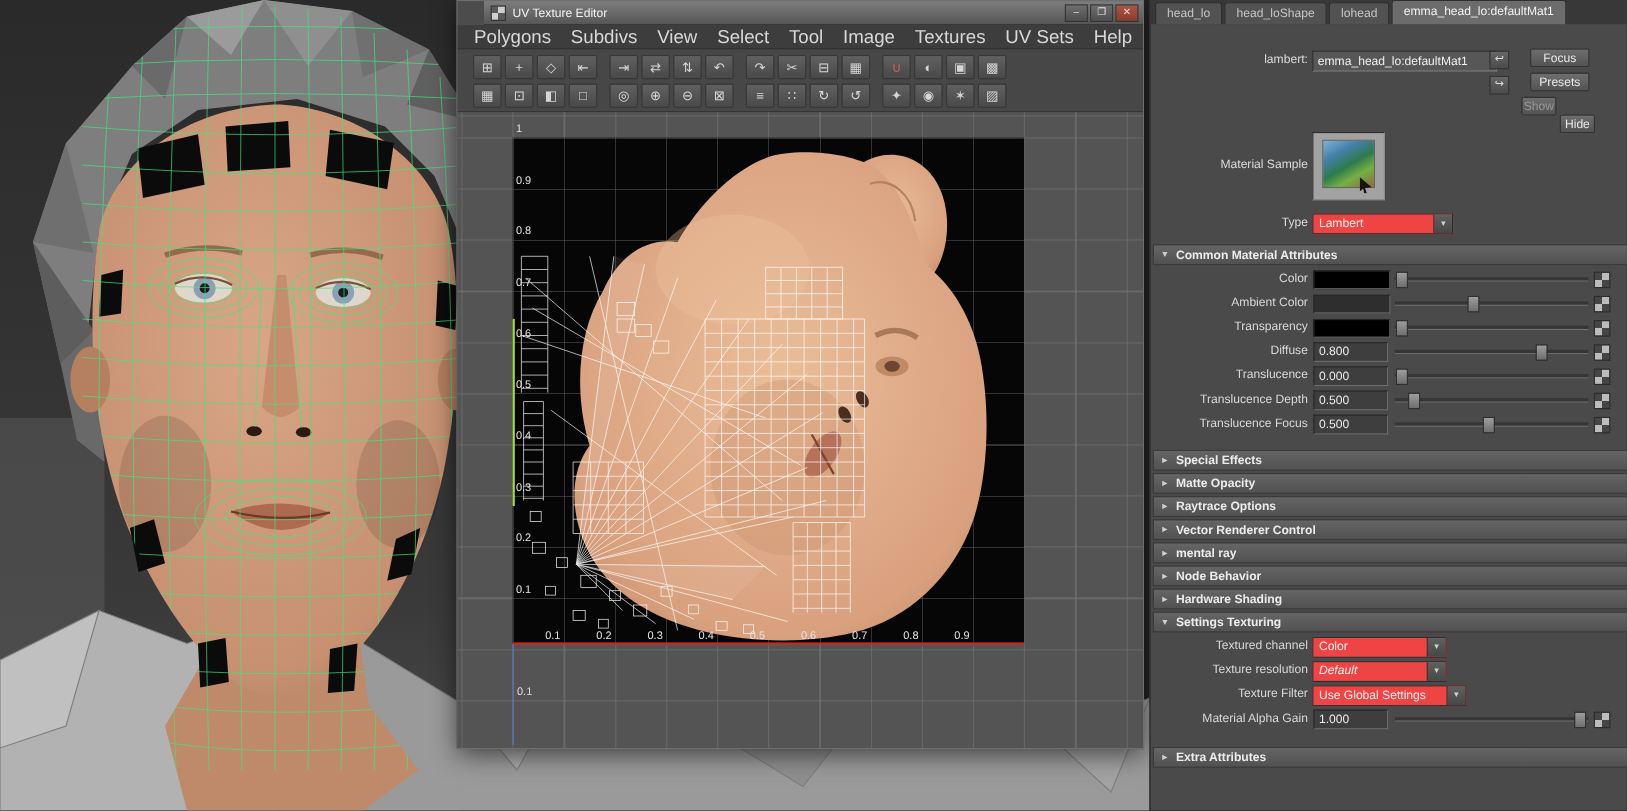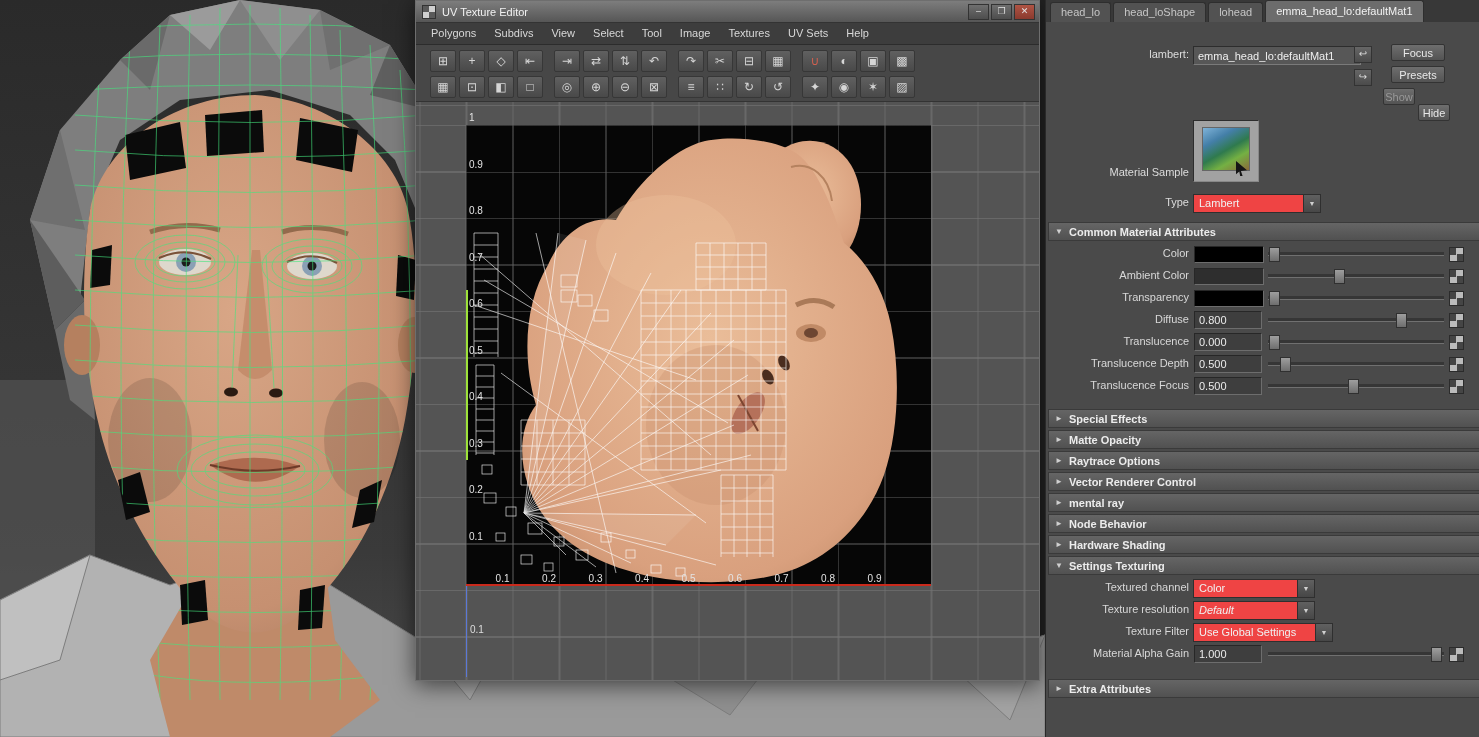--- a/index.html
+++ b/index.html
@@ -7,30 +7,30 @@
          font-family:"Liberation Sans",sans-serif;-webkit-font-smoothing:antialiased;}
 
   
   .viewport{position:absolute;left:0;top:0;width:1045px;height:737px;background:#262626;}
   .viewport svg{display:block;}
 
   
   .uvwin{position:absolute;left:415px;top:0;width:625px;height:681px;background:#4c4c4c;
          border:1px solid #6e6e6e;box-shadow:0 4px 22px rgba(0,0,0,.6);box-sizing:border-box;}
   .titlebar{height:21px;background:linear-gradient(#7d7d7d,#565656);display:flex;align-items:center;
-            padding:0 4px;border-bottom:1px solid #333;}
+            padding:0 4px;border-bottom:1px solid #333;margin-left:24px;}
   .wicon{width:12px;height:12px;margin:0 6px 0 2px;border:1px solid #333;
          background:conic-gradient(#cfcfcf 0 25%,#5a5a5a 0 50%,#cfcfcf 0 75%,#5a5a5a 0);}
   .wtitle{font-size:11px;color:#f2f2f2;}
   .wbtns{margin-left:auto;display:flex;}
   .wbtn{width:19px;height:14px;margin-left:2px;background:linear-gradient(#6f6f6f,#4d4d4d);
         border:1px solid #333;font-size:9px;line-height:13px;text-align:center;color:#e2e2e2;cursor:default;}
   .wbtn.close{background:linear-gradient(#b05444,#8a3a2e);}
   .menubar{height:21px;background:#3d3d3d;border-bottom:1px solid #2c2c2c;display:flex;align-items:center;padding-left:6px;}
-  .menu-item{font-size:11px;color:#d8d8d8;padding:0 9px;line-height:21px;}
+  .menu-item{font-size:17px;color:#d8d8d8;padding:0 9px;line-height:21px;}
   .toolbar{height:57px;background:#474747;border-bottom:1px solid #333;padding:3px 0 0 14px;box-sizing:border-box;}
   .trow{display:flex;align-items:center;height:26px;}
   .ticon{width:24px;height:20px;margin-right:3px;background:linear-gradient(#606060,#494949);
          border:1px solid #373737;border-radius:2px;display:flex;align-items:center;justify-content:center;}
   .ticon:nth-of-type(4n){margin-right:11px;}
   .tglyph{font-size:12px;color:#d6d6d6;line-height:1;}
 
   .uvcanvas{position:absolute;left:0;top:101px;right:0;bottom:0;background:#545454;overflow:hidden;
     background-image:
       repeating-linear-gradient(to right, rgba(115,115,115,.65) 0 1px, transparent 1px 46.5px),
@@ -511,21 +511,21 @@
       <input class="node-field" value="emma_head_lo:defaultMat1" style="">
       <div class="connbtn" style="top:24px;">↩</div>
       <div class="connbtn" style="top:47px;">↪</div>
       <button class="ae-btn" style="left:345px;top:22px;width:54px;">Focus</button>
       <button class="ae-btn" style="left:345px;top:44px;width:54px;">Presets</button>
       <button class="ae-btn dim" style="left:337px;top:66px;width:32px;">Show</button>
       <button class="ae-btn" style="left:372px;top:82px;width:32px;">Hide</button>
     </div>
 
     <div class="ae-sample">
-      <div class="ae-label" style="top:34px;margin-top:22px;">Material Sample</div>
+      <div class="ae-label" style="top:34px;">Material Sample</div>
       <div class="sample-box">
         <div class="sample-img"></div>
         <div class="sample-cursor"></div>
       </div>
     </div>
 
     <div class="ae-typerow">
       <div class="ae-label" style="top:4px;">Type</div>
       <div class="ae-dropdown" style="width:126px;">
         <span class="dd-text">Lambert</span>

